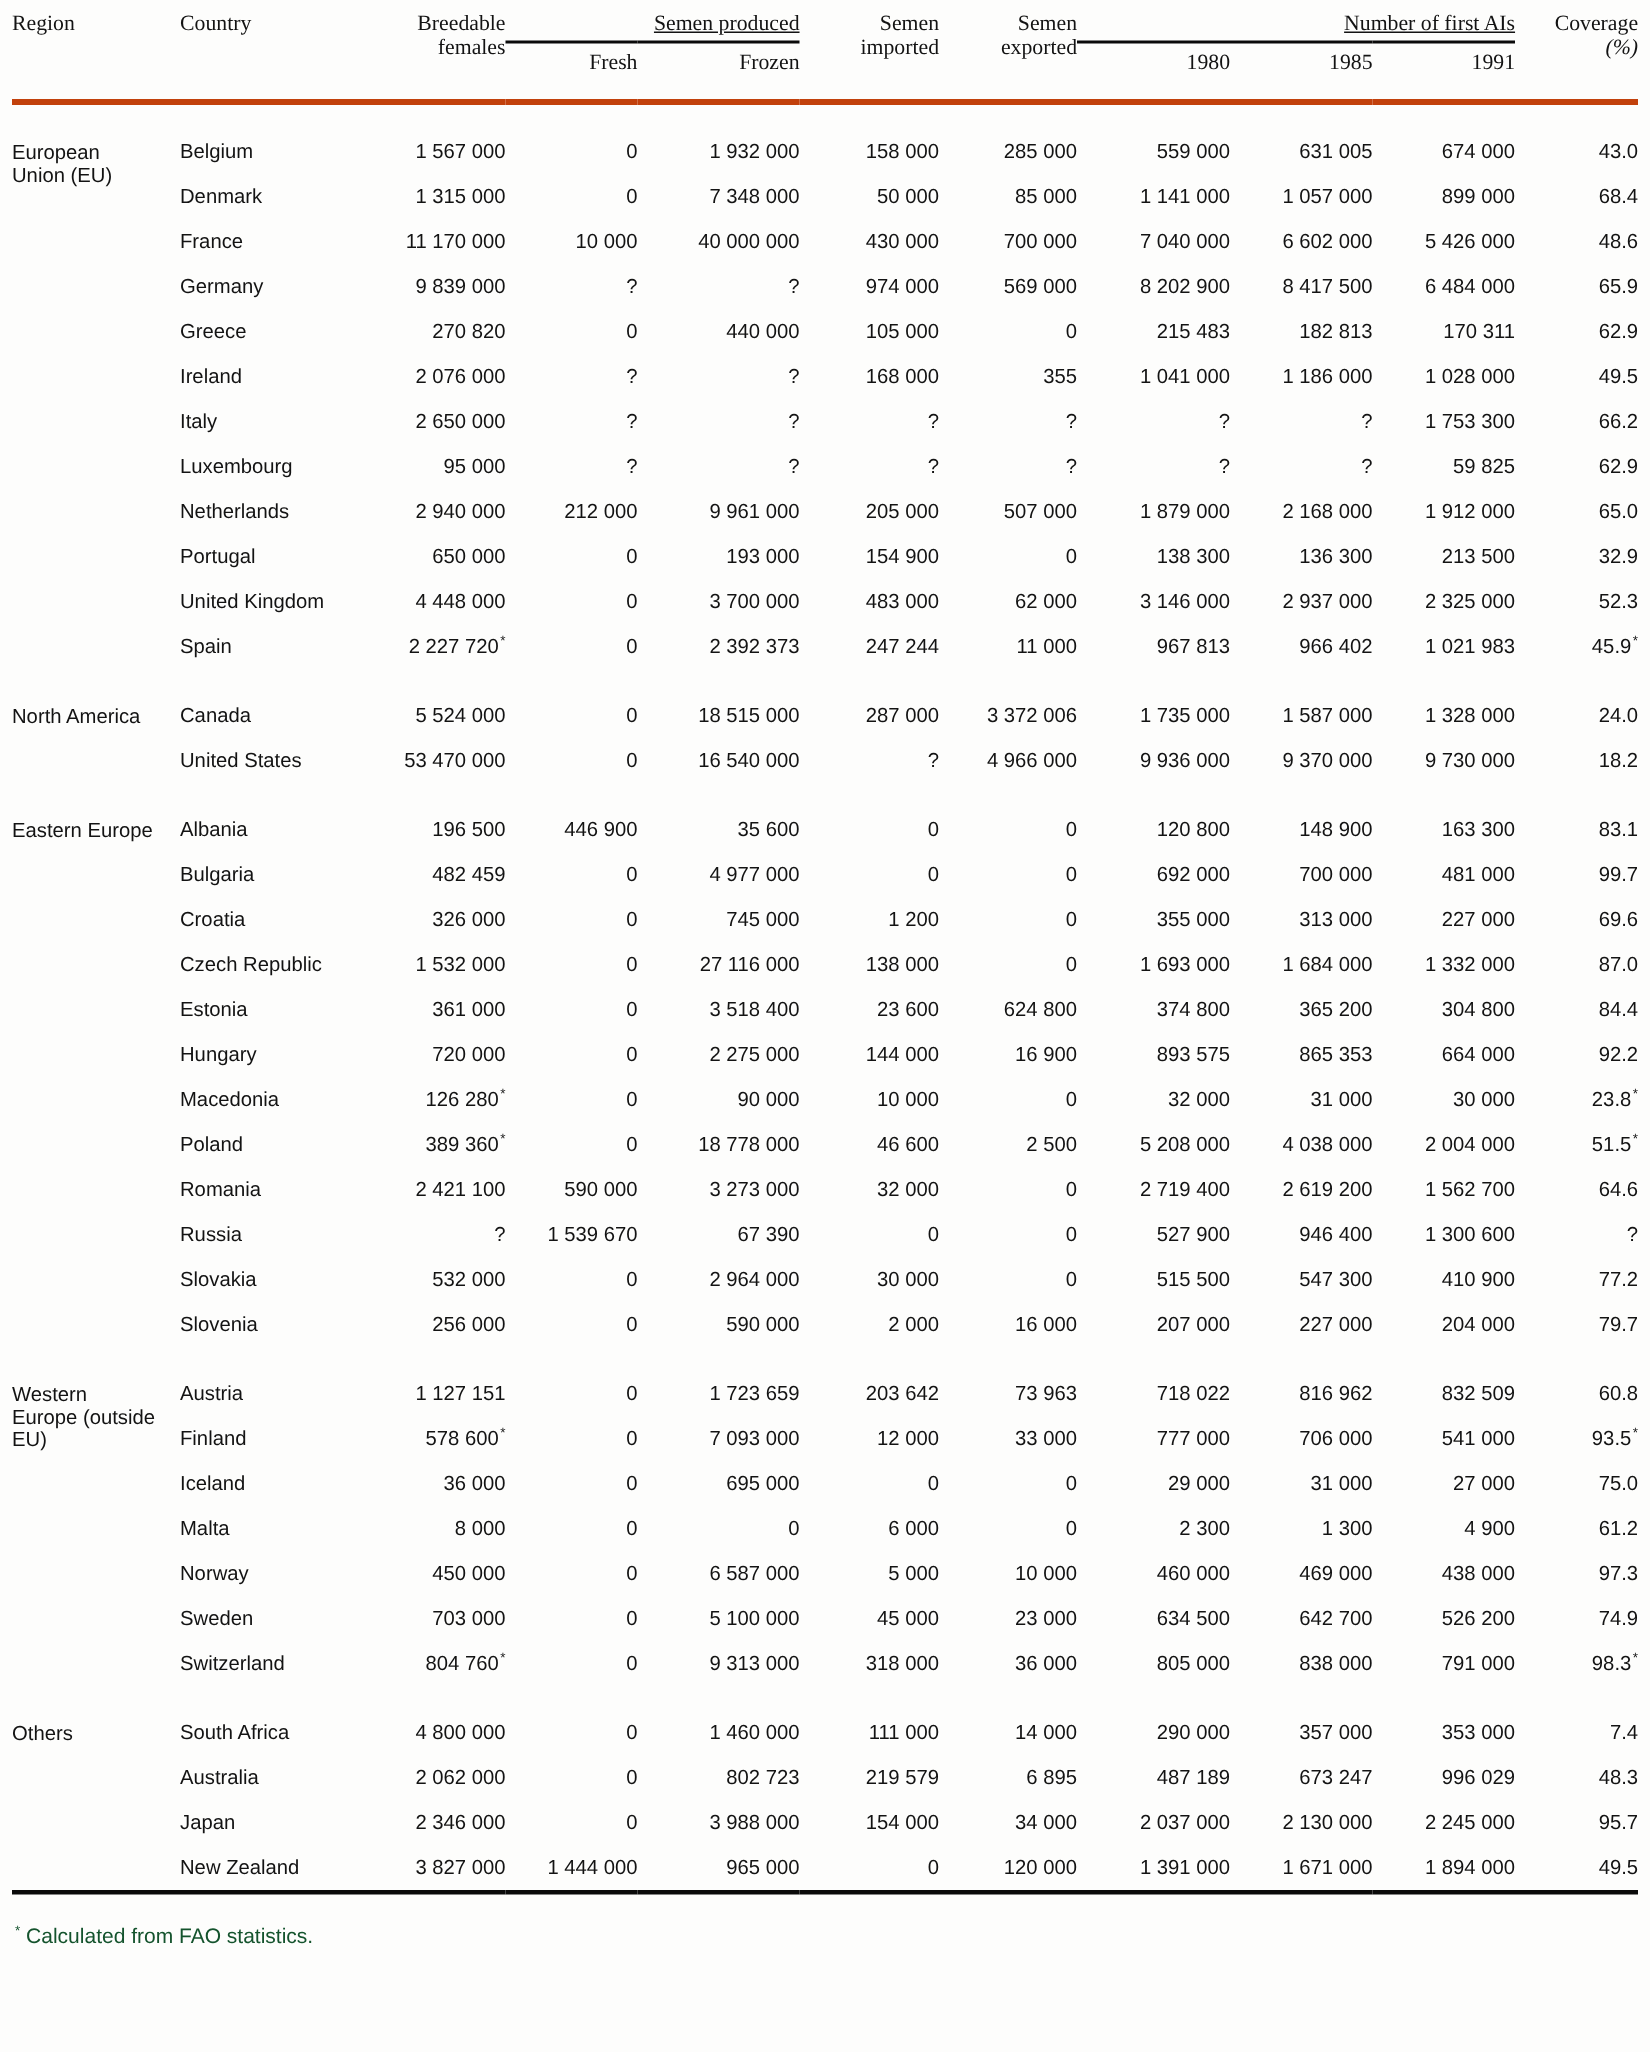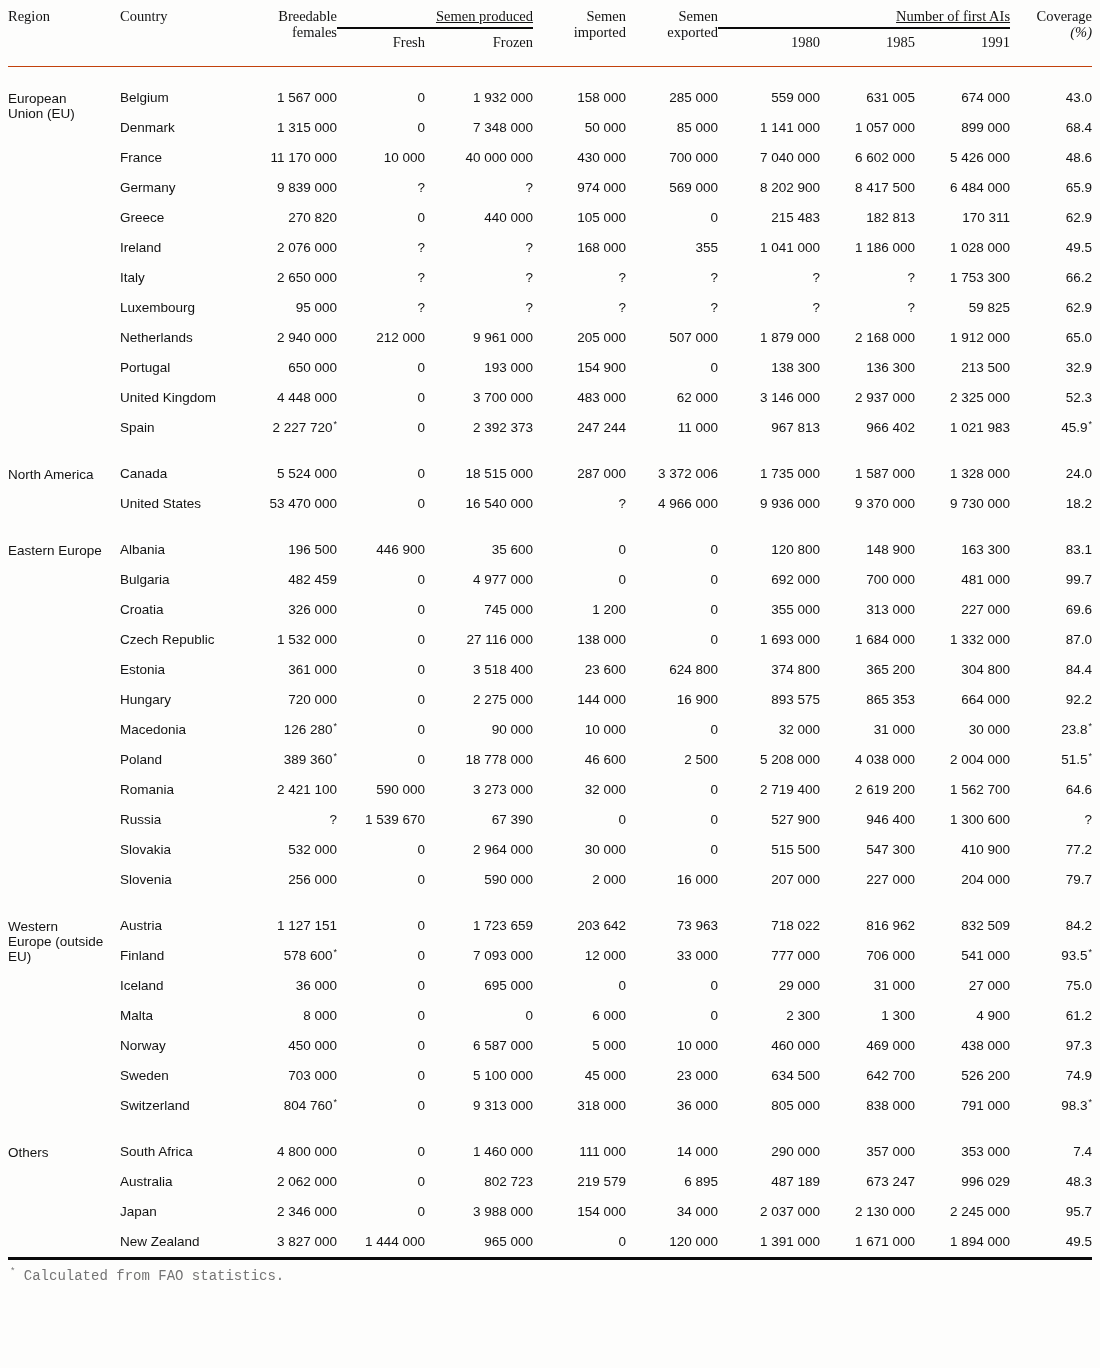--- a/index.html
+++ b/index.html
@@ -8,21 +8,21 @@
     background:#fdfdfc; color:#131313;
     font-family:"Liberation Sans", sans-serif;
     overflow:hidden;
   }
   .page { padding:4px 8px 0 8px; }
   table {
     border-collapse:collapse; table-layout:fixed;
     width:1084px;
     border-bottom:3px solid #0a0a0a;
   }
-  thead { border-bottom:1px solid #c2410c;margin-left:48px; }
+  thead { border-bottom:4px solid #c2410c;margin-left:48px; }
   th {
     font-family:"Liberation Serif", serif;
     font-weight:normal; font-size:14.5px; line-height:16px;
     vertical-align:top; padding:2px 0 4px 0;
   }
   tr.h1 th { padding-top:4px; }
   th.hl { text-align:left; }
   th.hc { text-align:right; }
   th.span-rule { border-bottom:2px solid #0a0a0a; padding-bottom:3px;text-decoration:underline; }
   tr.h2 th { padding:5px 0 16px 0; }
@@ -31,22 +31,22 @@
     padding:8px 0; vertical-align:top;
     white-space:nowrap; overflow:visible;
   }
   td.num { text-align:right; }
   td.country, td.region { text-align:left; }
   tr.group-start td { padding-top:24px; }
   td.region { position:relative; }
   .region-float { height:0; overflow:visible; width:96px; line-height:15px; white-space:normal; }
   sup.fnm { font-size:9px; line-height:0; vertical-align:super; margin-left:1px; }
   .footnote {
-    font-family:Liberation Mono, monospace;
-    font-size:14px; padding:7px 0 0 2px; color:#737373;
+    font-family:Liberation Sans, sans-serif;
+    font-size:14px; padding:7px 0 0 2px; color:#14532d;margin-top:12px;
   }
   .footnote sup { font-size:9px; }
   em.unit { font-style:italic; }
 </style>
 </head>
 <body>
 
 <div class="page">
   <table>
     <colgroup>
@@ -481,21 +481,21 @@
           </td>
           <td class="country">Austria</td>
           <td class="num">1 127 151</td>
           <td class="num">0</td>
           <td class="num">1 723 659</td>
           <td class="num">203 642</td>
           <td class="num">73 963</td>
           <td class="num">718 022</td>
           <td class="num">816 962</td>
           <td class="num">832 509</td>
-          <td class="num">84.2</td>
+          <td class="num">60.8</td>
         </tr>
         <tr>
           <td class="region">
             <div class="region-float"></div>
           </td>
           <td class="country">Finland</td>
           <td class="num">578 600<sup class="fnm">*</sup></td>
           <td class="num">0</td>
           <td class="num">7 093 000</td>
           <td class="num">12 000</td>

